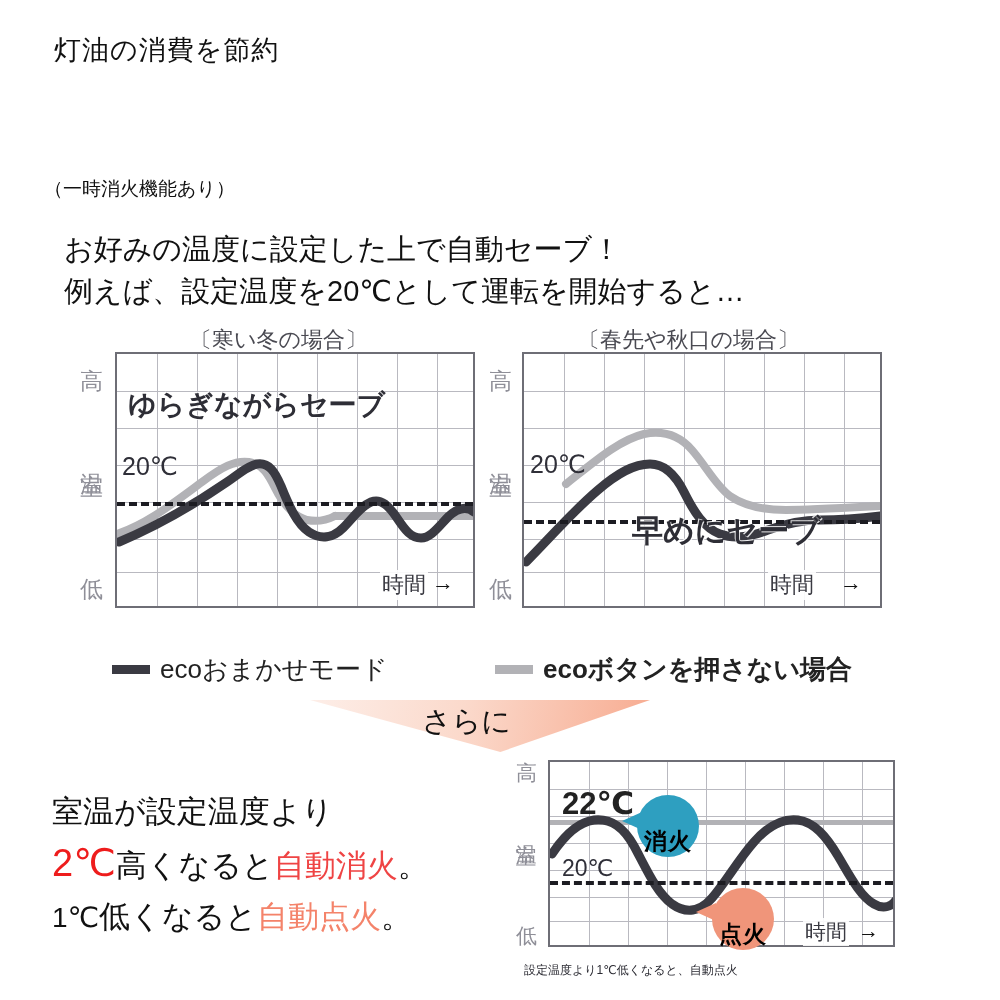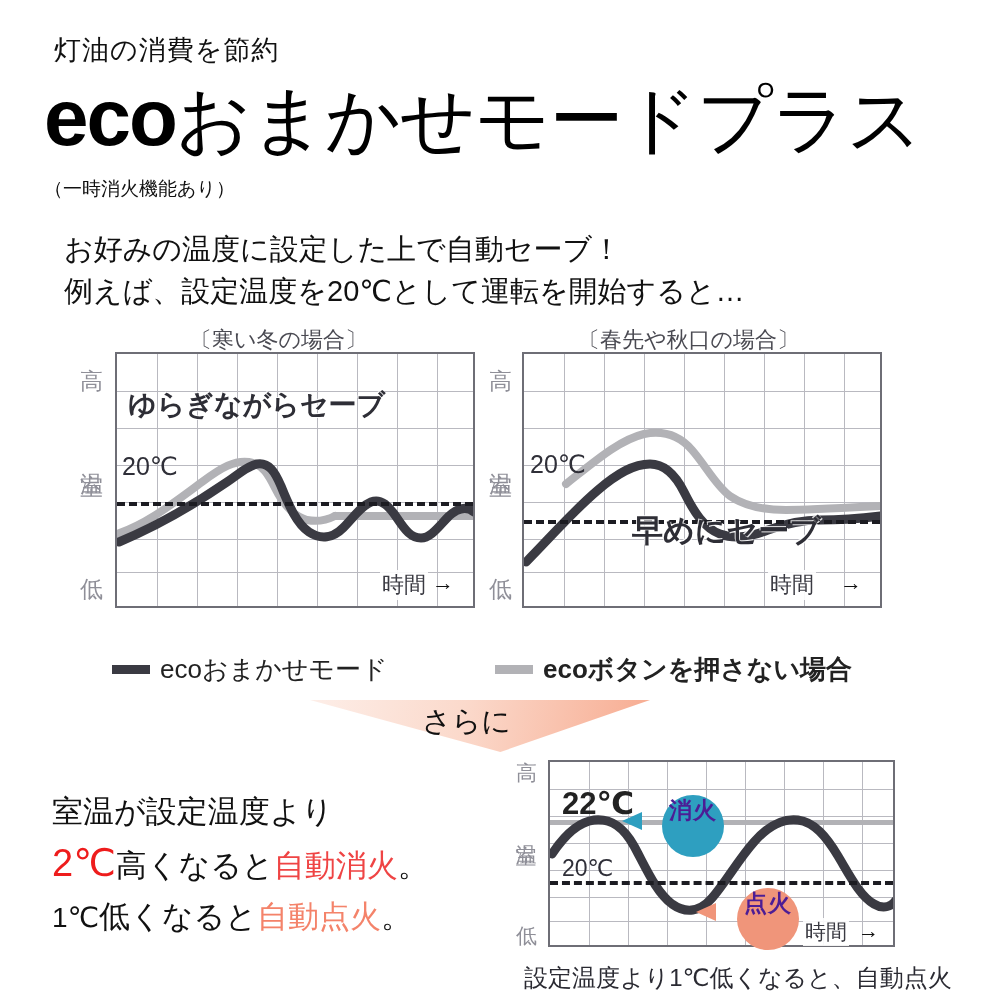--- a/index.html
+++ b/index.html
@@ -118,44 +118,40 @@
     white-space: nowrap;
   }
   .c-red  { color: #ee1c1c; font-size: 38px; font-weight: normal; }
   .c-blue { color: #ef4444; }
   .c-salmon { color: #f4836a; }
   .sm { font-size: 28px; }
 
   
   .bubble {
     position: absolute; border-radius: 50%;
-    display: flex; align-items: flex-start; justify-content: center;
-    color: #4c1d95; font-weight: bold; font-size: 23px;
+    display: flex; align-items: flex-end; justify-content: center;
+    color: #000000; font-weight: bold; font-size: 23px;
     letter-spacing: 1px;
-    margin-left: 25px;
   }
   .bubble-tail {
     position: absolute; width: 0; height: 0;
   }
 
   .caption {
     position: absolute; left: 524px; top: 962px;
-    font-size: 24px; color: #2a2a32; white-space: nowrap; text-align: right;
+    font-size: 12px; color: #2a2a32; white-space: nowrap; text-align: right;
   }
 </style>
 </head>
 <body>
 
 <div id="page">
 
   <div class="kicker">灯油の消費を節約</div>
 
-  <div class="title">
-    <span class="eco">eco</span><span>おまかせモードプラス</span>
-  </div>
 
   <div class="subnote">（一時消火機能あり）</div>
 
   <div class="lead">
     <div>お好みの温度に設定した上で自動セーブ！</div>
     <div>例えば、設定温度を20℃として運転を開始すると…</div>
   </div>
 
   <div class="chart-title" style="left:190px; top:325px;">〔寒い冬の場合〕</div>
 

